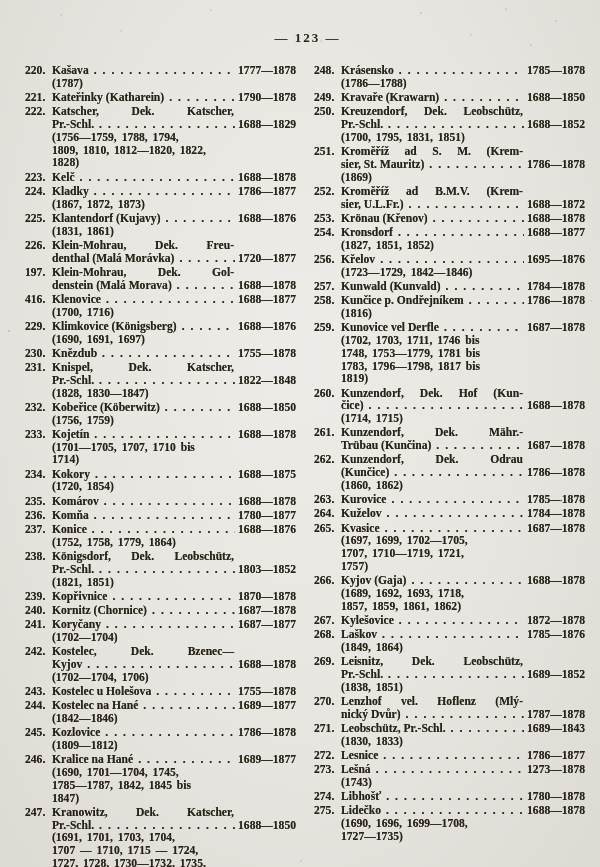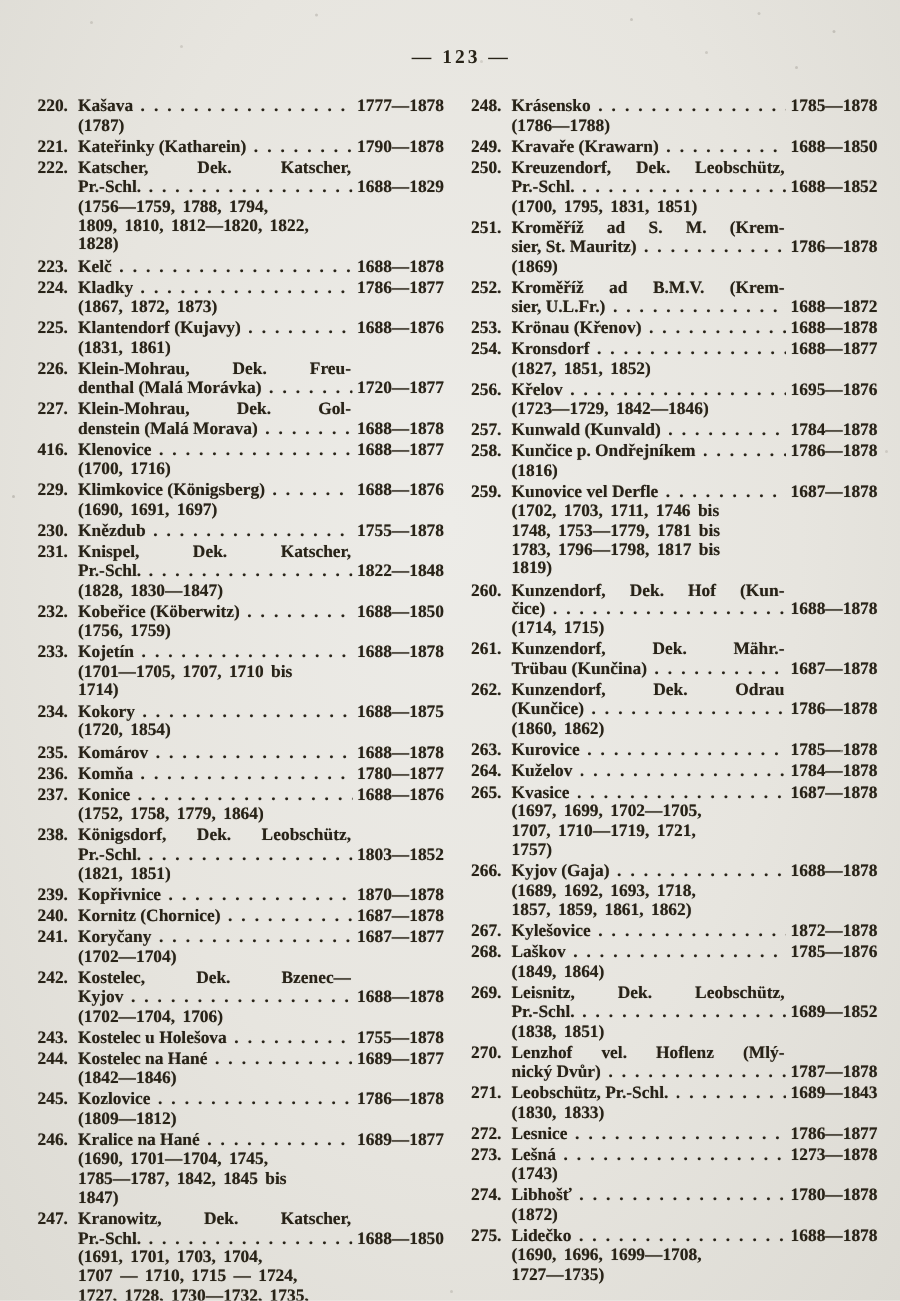--- a/index.html
+++ b/index.html
@@ -152,21 +152,21 @@
           <div class="entry-body">
             <div class="nameline fill">Klein-Mohrau, Dek. Freu-</div>
             <div class="lastline">
               <span class="nm">denthal (Malá Morávka)</span>
               <span class="dot-leader"></span>
               <span class="entry-years">1720—1877</span>
             </div>
           </div>
         </div>
         <div class="entry">
-          <div class="entry-num">227.</div>
+          <div class="entry-num">197.</div>
           <div class="entry-body">
             <div class="nameline fill">Klein-Mohrau, Dek. Gol-</div>
             <div class="lastline">
               <span class="nm">denstein (Malá Morava)</span>
               <span class="dot-leader"></span>
               <span class="entry-years">1688—1878</span>
             </div>
           </div>
         </div>
         <div class="entry">
@@ -675,21 +675,20 @@
           </div>
         </div>
         <div class="entry">
           <div class="entry-num">274.</div>
           <div class="entry-body">
             <div class="lastline">
               <span class="nm">Libhošť</span>
               <span class="dot-leader"></span>
               <span class="entry-years">1780—1878</span>
             </div>
-            <div class="notes">(1872)</div>
           </div>
         </div>
         <div class="entry">
           <div class="entry-num">275.</div>
           <div class="entry-body">
             <div class="lastline">
               <span class="nm">Lidečko</span>
               <span class="dot-leader"></span>
               <span class="entry-years">1688—1878</span>
             </div>

